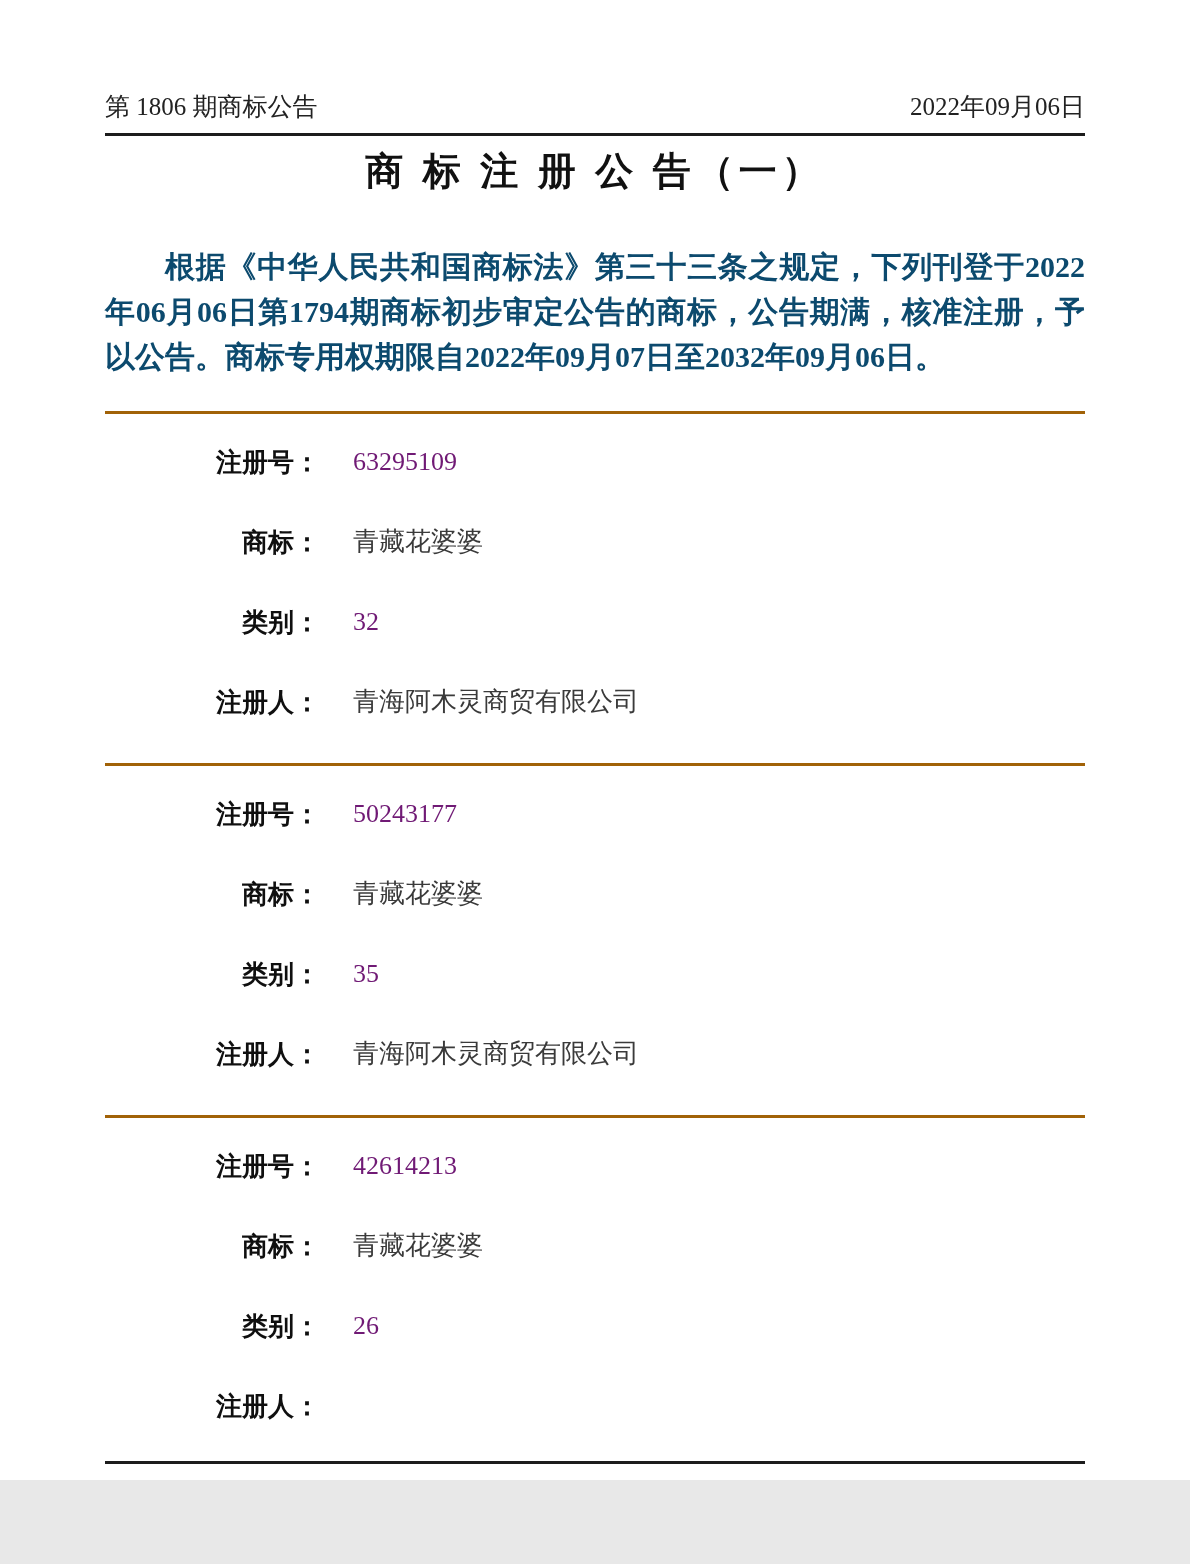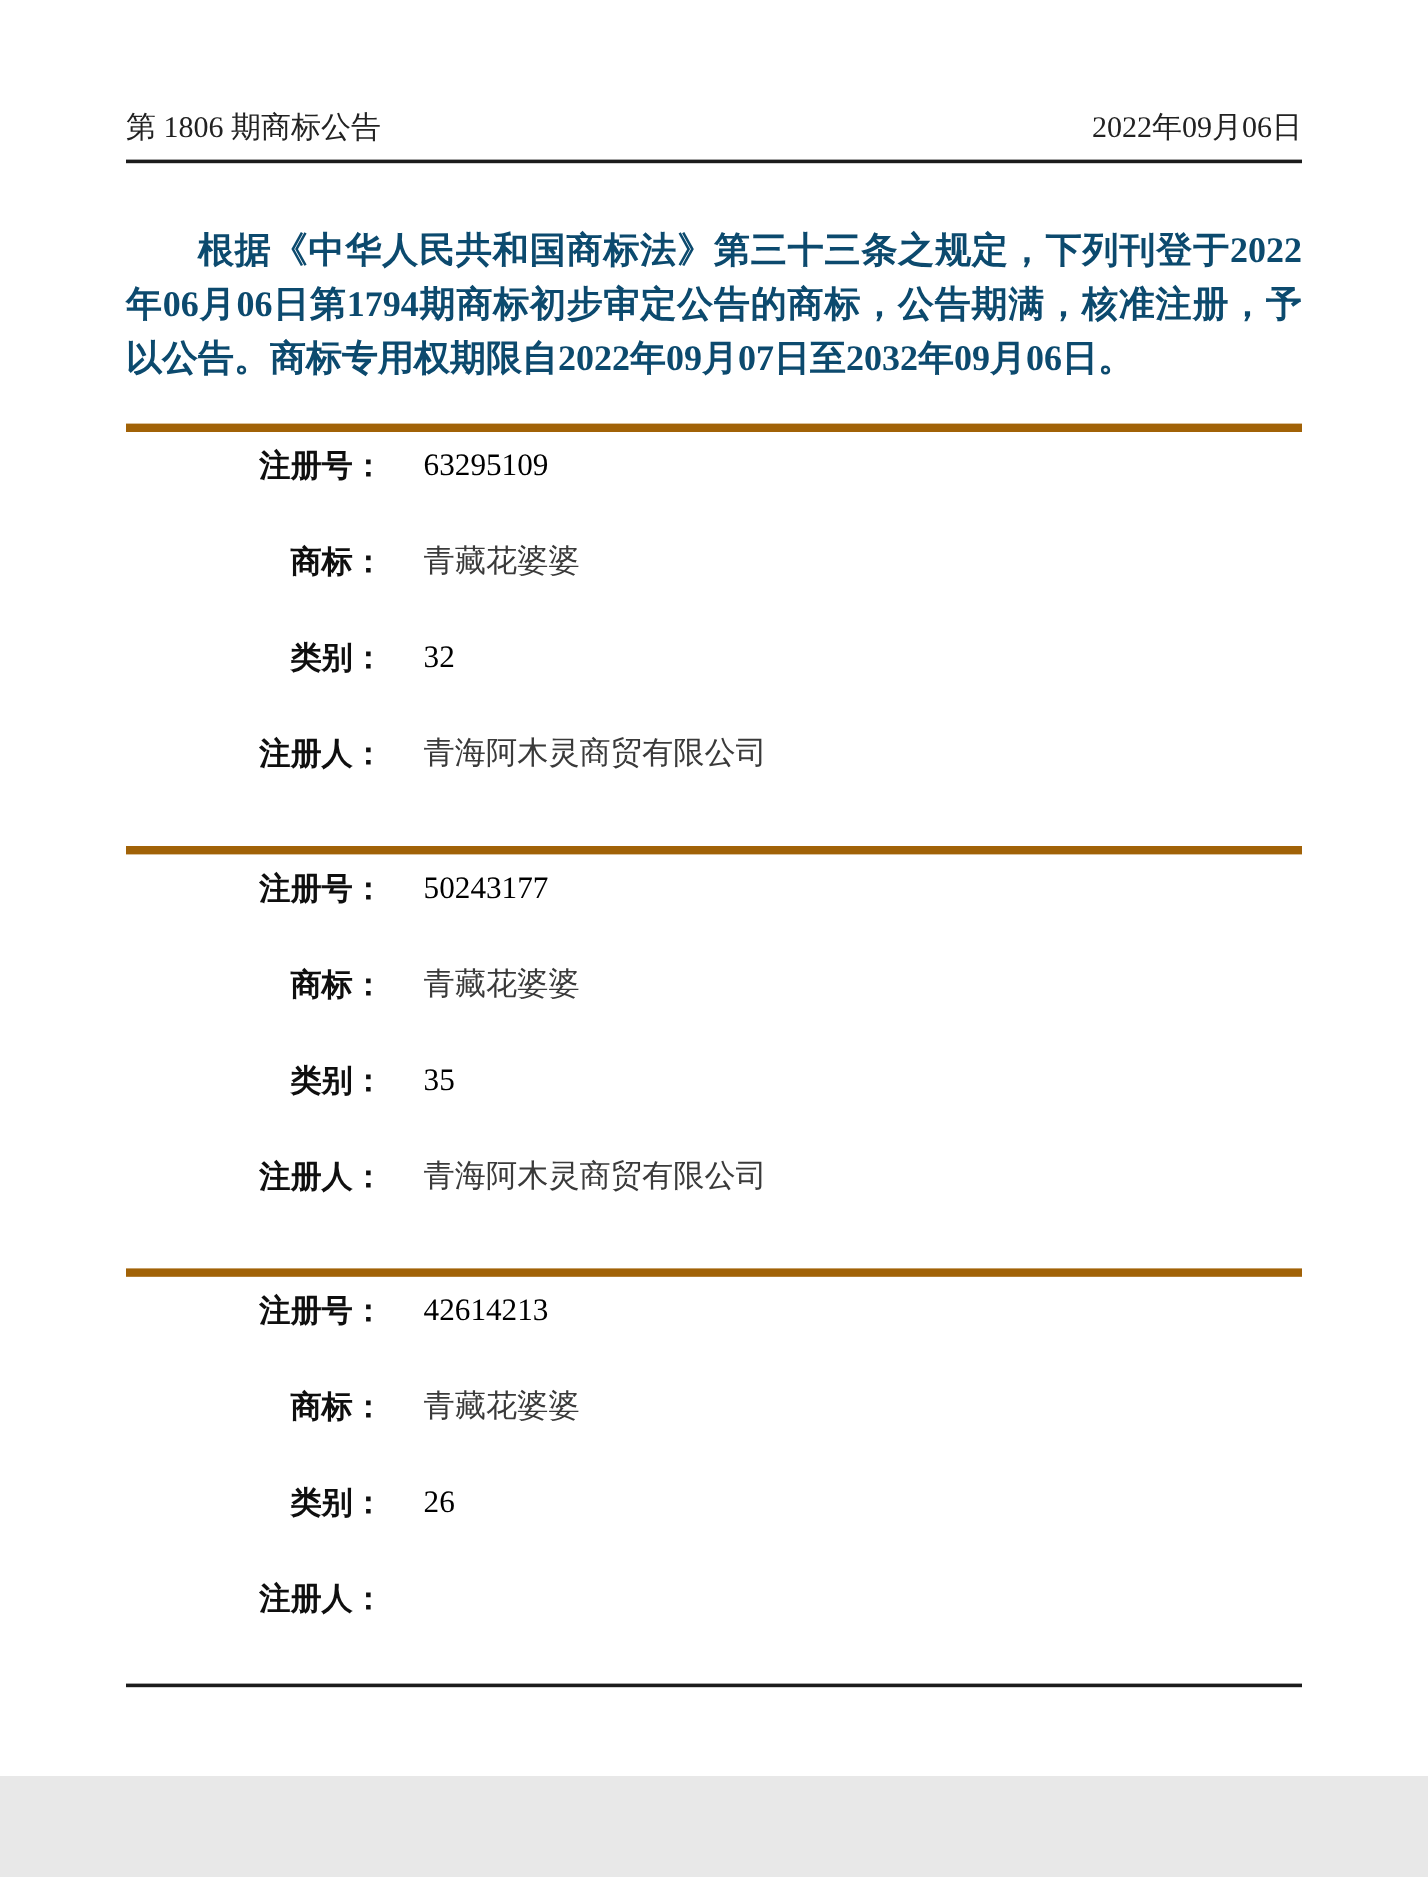--- a/index.html
+++ b/index.html
@@ -18,48 +18,49 @@
   .title{
     margin:12px 0 0 0;font-size:38px;line-height:46px;font-weight:bold;
     text-align:center;letter-spacing:5px;color:#111;white-space:pre;
   }
   .intro{
     margin:50px 0 0 0;font-size:30px;line-height:45px;
     text-indent:2em;text-align:justify;font-weight:bold;color:#0c4a6e;
   }
   .entries{margin-top:32px;}
   .entry{
-    border-top:7px solid #a16207;height:352px;box-sizing:border-box;
-    padding-top:12px;
+    border-top:3px solid #a16207;height:352px;box-sizing:border-box;
+    padding-top:32px;
   }
   .entry:nth-of-type(3){height:346px;}
   .row{display:flex;height:80px;align-items:flex-start;}
   .row .label{
     width:215px;flex:0 0 215px;text-align:right;
     font-family:"Liberation Sans","DejaVu Sans",sans-serif;
     font-weight:bold;font-size:26px;line-height:32px;color:#0f0f0f;
   }
   .row .value{
     margin-left:33px;font-size:26px;line-height:32px;color:#3a3a3a;
   }
-  .row .value.num{color:#000000;}
+  .row .value.num{color:#701a75;}
   .end-rule{margin-top:0;}
 </style>
 </head>
 <body>
 
 <div class="page">
 
   <div class="header">
     <span class="header-left">第 1806 期商标公告</span>
     <span class="header-right">2022年09月06日</span>
   </div>
 
   <div class="rule header-rule"></div>
 
+  <h1 class="title">商 标 注 册 公 告（一）</h1>
 
   <p class="intro">根据《中华人民共和国商标法》第三十三条之规定，下列刊登于2022年06月06日第1794期商标初步审定公告的商标，公告期满，核准注册，予以公告。商标专用权期限自2022年09月07日至2032年09月06日。</p>
 
   <div class="entries">
 
     <section class="entry">
       <div class="row">
         <span class="label">注册号：</span>
         <span class="value num">63295109</span>
       </div>

